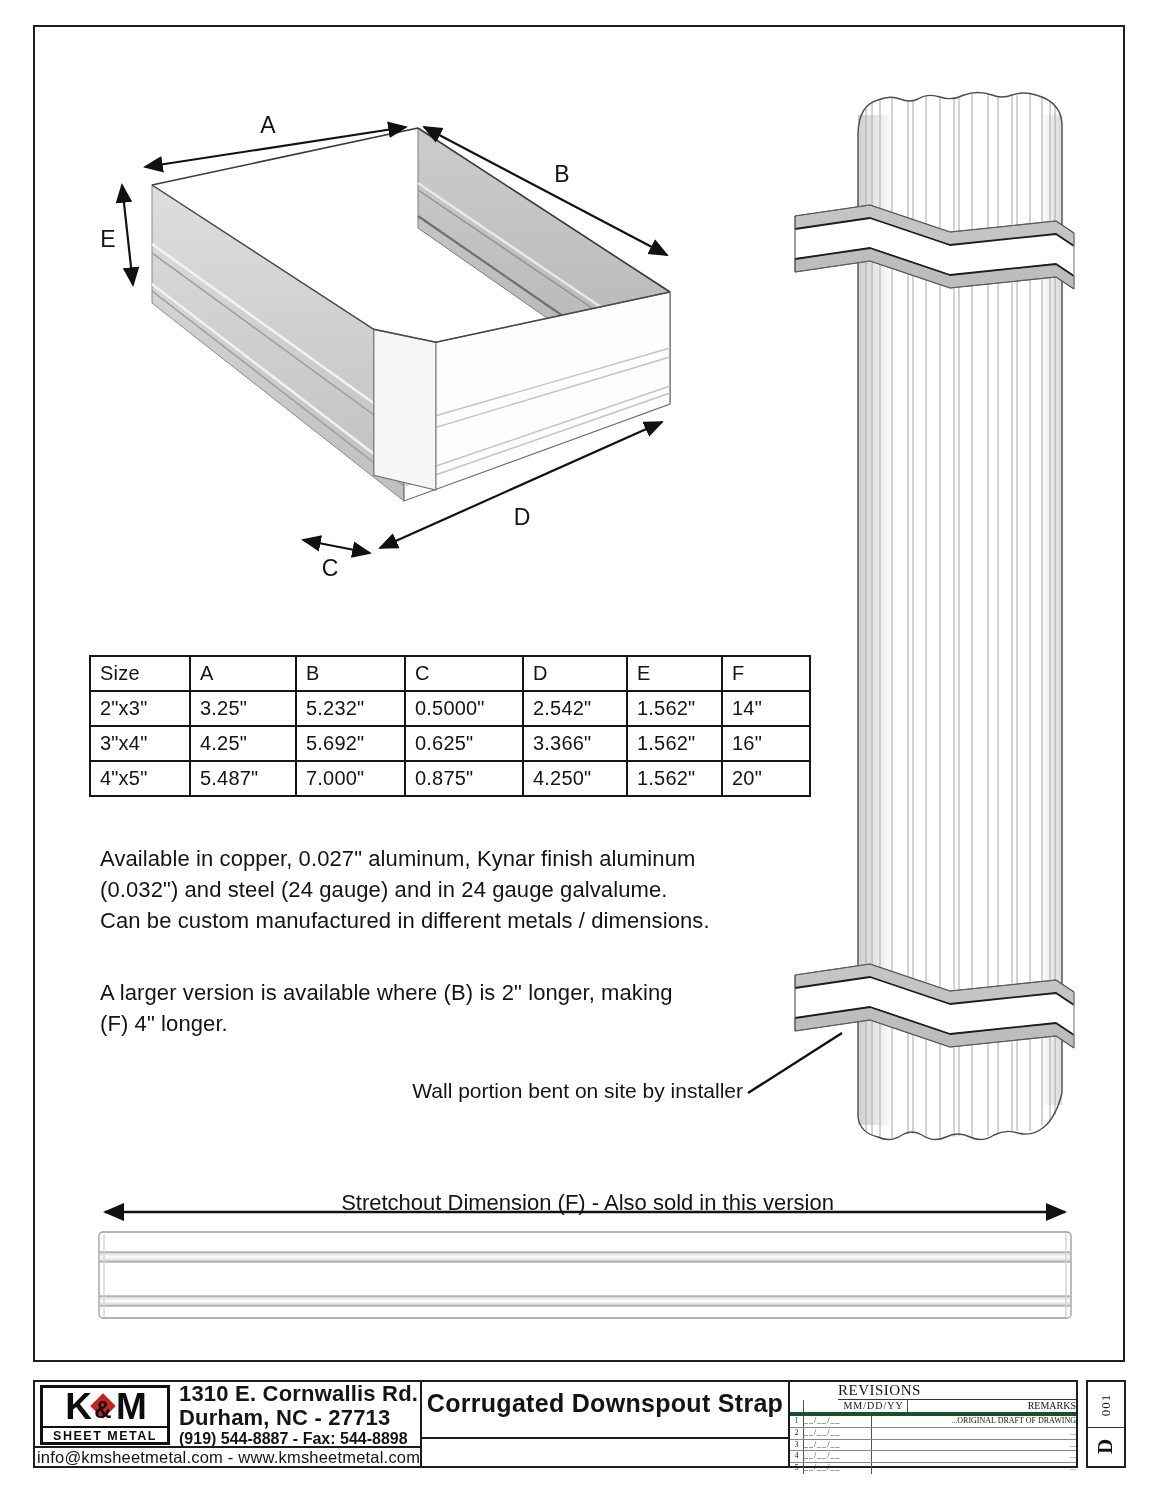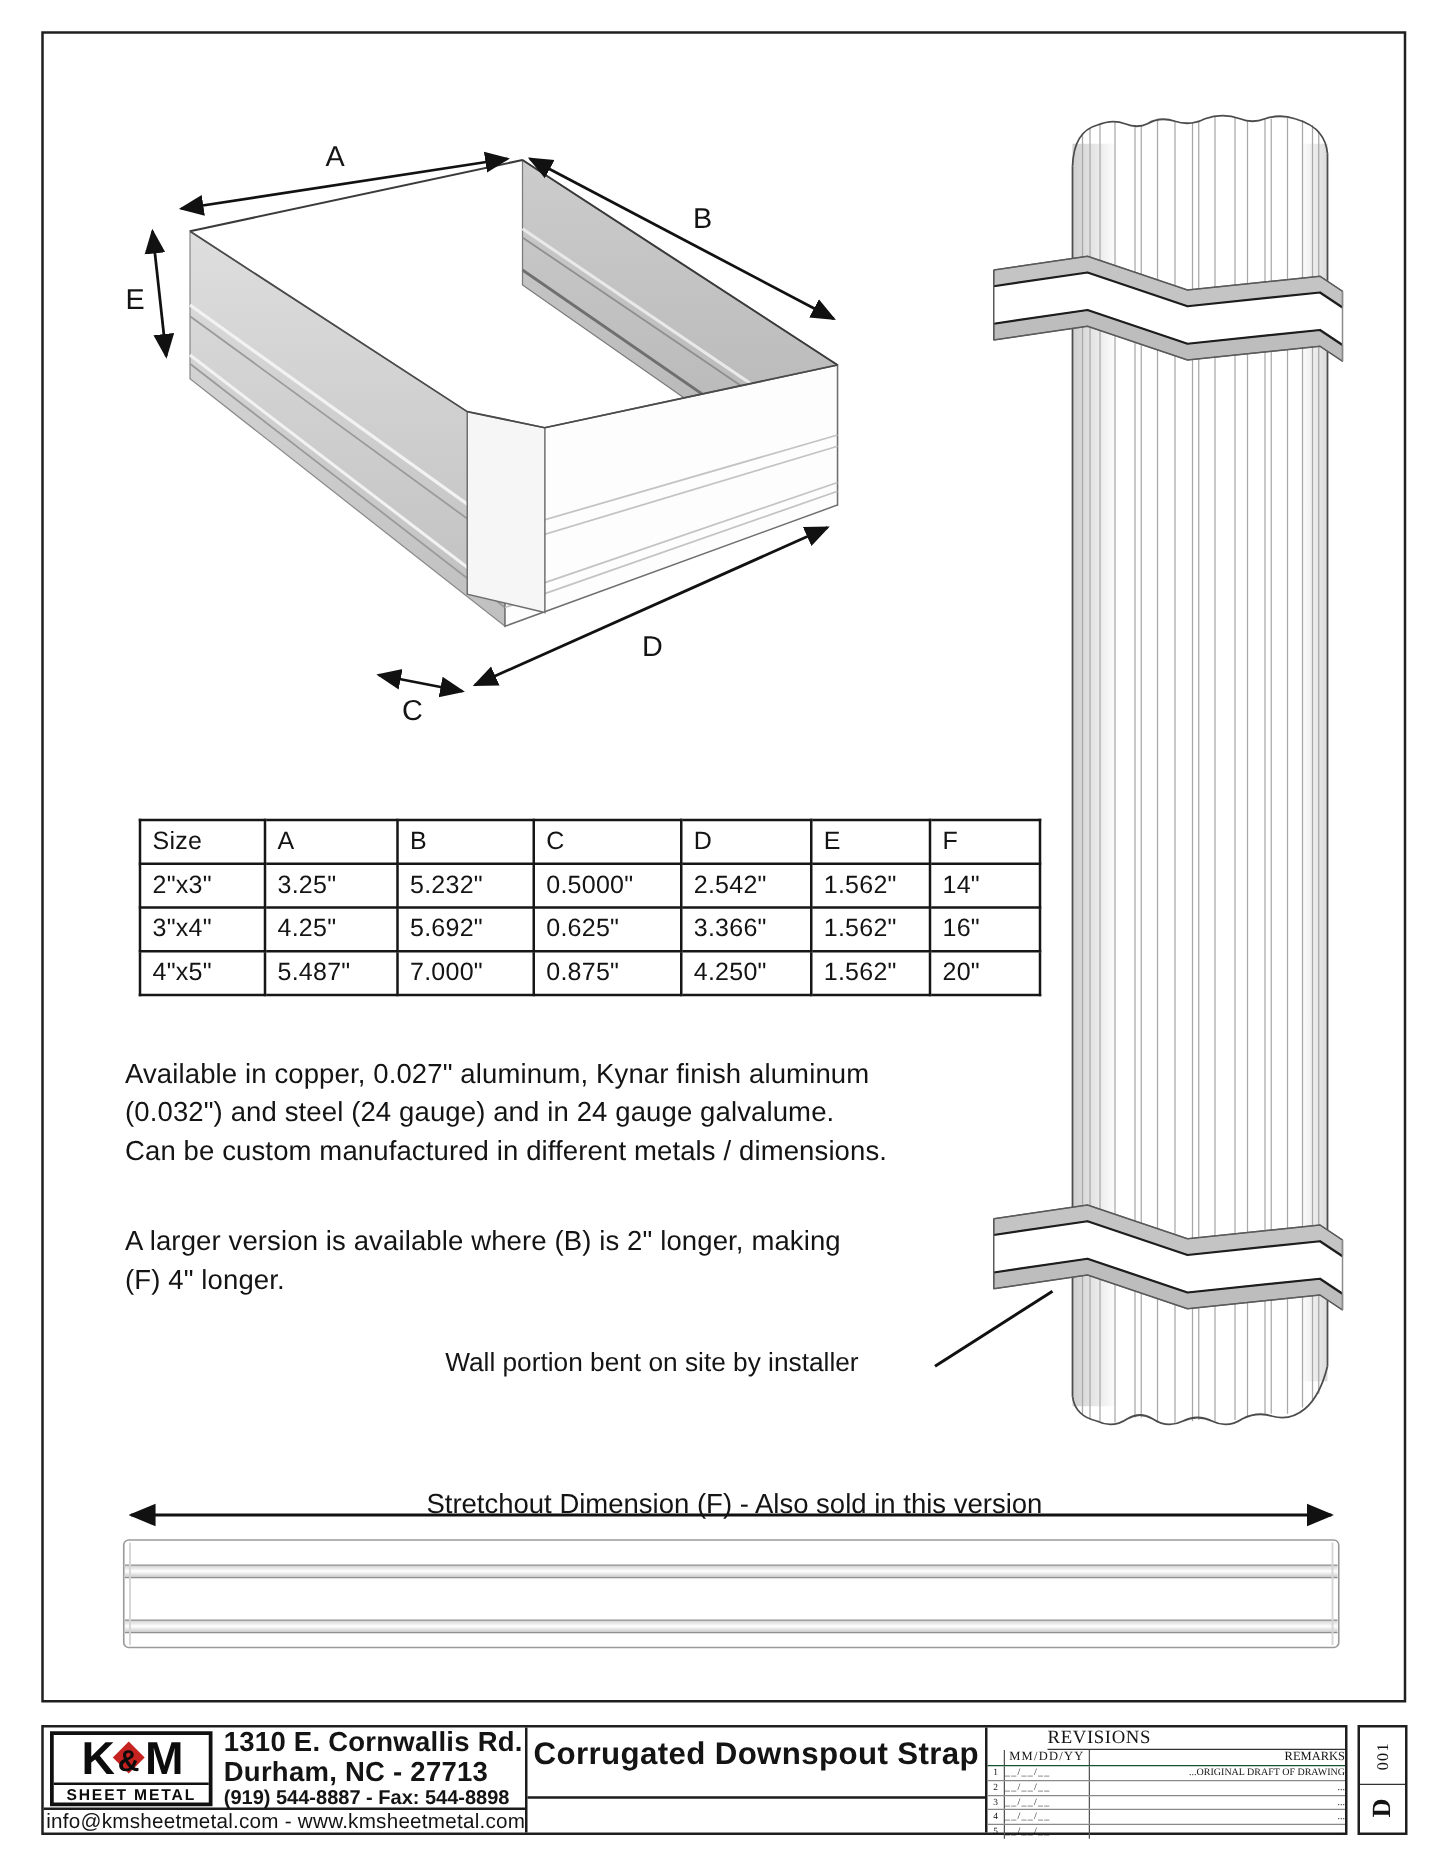--- a/index.html
+++ b/index.html
@@ -2,28 +2,28 @@
 <html><head>
 <meta charset="utf-8">
 <style>
   html,body{margin:0;padding:0;background:#fff;}
   #page{position:relative;width:1159px;height:1500px;background:#ffffff;overflow:hidden;
         font-family:"Liberation Sans",sans-serif;color:#141414;}
   .abs{position:absolute;}
   
   #frame{left:33px;top:25px;width:1092px;height:1337px;border:2px solid #1f1f1f;box-sizing:border-box;}
   
-  #size-table{left:111px;top:655px;border-collapse:collapse;table-layout:fixed;}
+  #size-table{left:89px;top:655px;border-collapse:collapse;table-layout:fixed;}
   #size-table th,#size-table td{border:2px solid #161616;height:35px;box-sizing:border-box;
      font-size:20px;font-weight:400;text-align:left;padding:0 0 0 9px;letter-spacing:.2px;}
   
   .note{font-size:22px;line-height:31px;letter-spacing:.1px;white-space:nowrap;}
   #note-materials{left:100px;top:843px;}
   #note-larger{left:100px;top:977px;}
-  #wall-callout{left:300px;top:1079px;width:443px;text-align:center;font-size:21px;white-space:nowrap;}
+  #wall-callout{left:300px;top:1079px;width:443px;text-align:right;font-size:21px;white-space:nowrap;}
   #stretchout-heading{left:100px;top:1170px;width:975px;text-align:center;font-size:22px;margin-top:20px;}
   
   #footer-box{left:33px;top:1380px;width:1045px;height:88px;border:2px solid #1f1f1f;box-sizing:border-box;}
   #logo-box{left:5px;top:3px;width:130px;height:60px;border:3px solid #101010;box-sizing:border-box;background:#fff;}
   #logo-km{position:relative;height:38px;display:flex;align-items:center;justify-content:center;
      font-weight:900;font-size:37px;letter-spacing:-2px;line-height:38px;color:#0c0c0c;}
   #logo-amp-wrap{position:relative;width:26px;height:34px;display:inline-block;}
   #logo-diamond{position:absolute;left:4px;top:7px;width:18px;height:18px;background:#c6221f;transform:rotate(45deg);}
   #logo-amp{position:absolute;left:0;top:1px;width:26px;text-align:center;font-size:24px;letter-spacing:0;color:#0c0c0c;}
   #logo-sub{border-top:2px solid #101010;text-align:center;font-weight:900;font-size:12.5px;
@@ -35,21 +35,21 @@
   #contact-line{left:2px;top:66px;font-size:16.5px;letter-spacing:.2px;white-space:nowrap;}
   #footer-vdiv1{left:385px;top:0;bottom:0;width:2px;background:#1c1c1c;}
   #title-cell{left:387px;top:0;width:366px;height:64px;}
   #drawing-title{margin-top:7px;text-align:center;font-size:25px;font-weight:600;letter-spacing:.3px;}
   #title-hdiv{left:387px;top:55px;width:366px;border-top:2px solid #1c1c1c;height:0;}
   
   #rev-table{left:753px;top:0;width:288px;height:84px;border-left:2px solid #1c1c1c;box-sizing:border-box;
      font-family:"Liberation Serif",serif;}
   #rev-title{height:17px;border-bottom:1px solid #333;text-align:left;font-size:15px;line-height:17px;letter-spacing:.5px;margin-left:48px;}
   .rev-grid{display:grid;grid-template-columns:14px 68px 1fr;}
-  .rev-head{height:12px;border-bottom:1px solid #14532d;}
+  .rev-head{height:12px;border-bottom:4px solid #14532d;gap:36px;}
   .rev-head span{font-size:10px;line-height:12px;text-align:center;}
   .rev-row{height:10.8px;border-bottom:1px solid #888;}
   .rev-row:last-child{border-bottom:none;}
   .rev-c1{border-right:1px solid #555;font-size:7.5px;text-align:center;line-height:10px;}
   .rev-c2{border-right:1px solid #555;font-size:8px;text-align:left;line-height:10px;letter-spacing:1px;}
   .rev-c3{font-size:8px;line-height:10px;padding-left:4px;text-align:right;}
   .rev-head .rev-c3{text-align:right;padding-left:0;}
   
   #d-box{left:1086px;top:1380px;width:40px;height:88px;border:2px solid #1f1f1f;box-sizing:border-box;
      font-family:"Liberation Serif",serif;}

